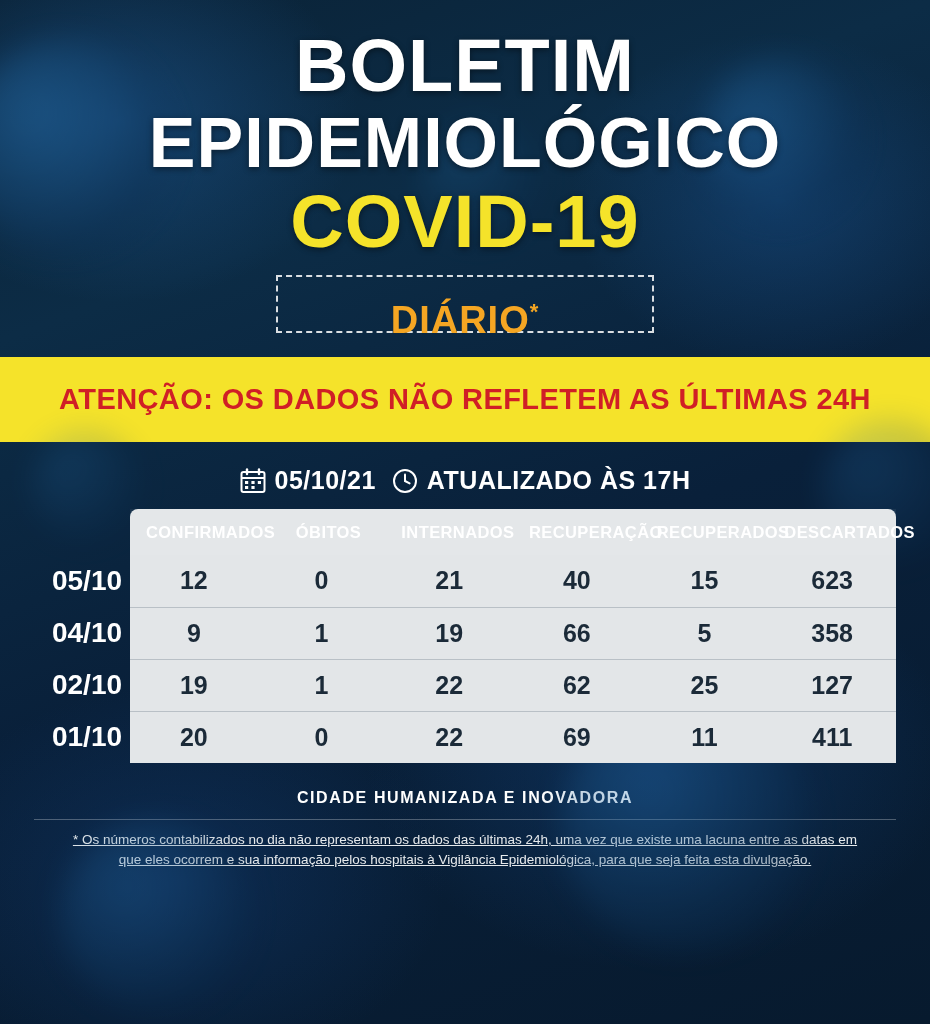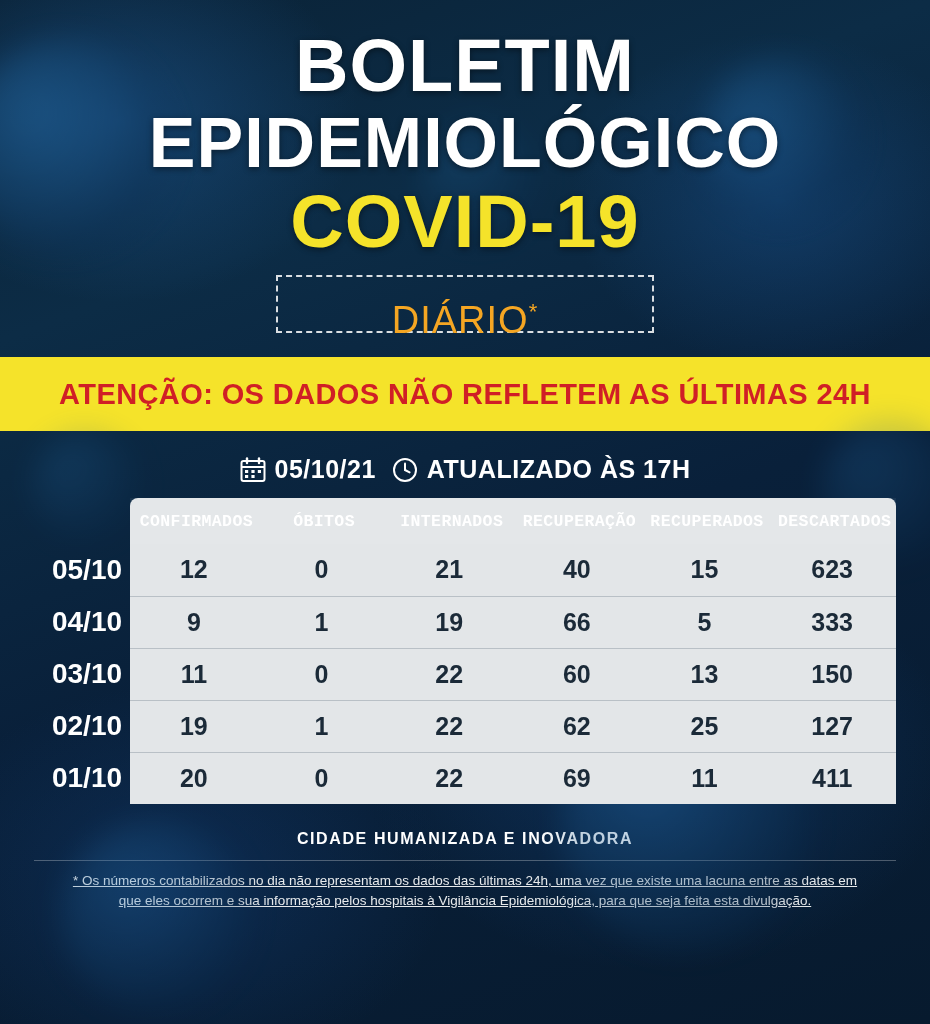--- a/index.html
+++ b/index.html
@@ -64,32 +64,32 @@
   .diario-wrap {
     margin: 16px auto 0 auto;
     width: 378px;
     height: 58px;
     border: 2px dashed rgba(255,255,255,0.85);
     display: flex; align-items: center; justify-content: center;
   }
   .diario {
     color: #f5a623;
     font-size: 38px;
-    font-weight: normal;
+    font-weight: bold;
     letter-spacing: 1px;
     margin-top: 32px;
   }
   .diario sup { font-size: 22px; vertical-align: super; }
 
   
   .warning-band {
     margin-top: 24px;
     width: 930px;
     background: #f5e32a;
-    height: 74px;
+    height: 85px;
     display: flex; align-items: center; justify-content: center;
   }
   .warning-text {
     color: #d01f26;
     font-size: 29px;
     font-weight: bold;
     letter-spacing: .4px;
     text-align: center;
   }
 
@@ -128,24 +128,23 @@
     position: relative;
     border-collapse: collapse;
     width: 862px;
     table-layout: fixed;
   }
   thead th {
     color: #ffffff;
     font-size: 16.5px;
     font-weight: bold;
     letter-spacing: .4px;
-    padding: 14px 2px 13px 7px;
+    padding: 14px 2px 13px 16px;
     text-align: center;
     background: transparent;
-    font-family: Liberation Mono, monospace;
   }
   thead th.corner { background: transparent; }
   tbody td {
     font-size: 25px;
     font-weight: bold;
     color: #1b2a38;
     text-align: center;
     padding: 10px 2px;
     background: #e3e6e8;
     border-top: 1px solid #b9c0c6;
@@ -287,30 +286,21 @@
           <td>15</td>
           <td>623</td>
         </tr>
         <tr>
           <td class="rowlabel">04/10</td>
           <td>9</td>
           <td>1</td>
           <td>19</td>
           <td>66</td>
           <td>5</td>
-          <td>333</td>
-        </tr>
-        <tr>
-          <td class="rowlabel">03/10</td>
-          <td>11</td>
-          <td>0</td>
-          <td>22</td>
-          <td>60</td>
-          <td>13</td>
-          <td>150</td>
+          <td>358</td>
         </tr>
         <tr>
           <td class="rowlabel">02/10</td>
           <td>19</td>
           <td>1</td>
           <td>22</td>
           <td>62</td>
           <td>25</td>
           <td>127</td>
         </tr>

